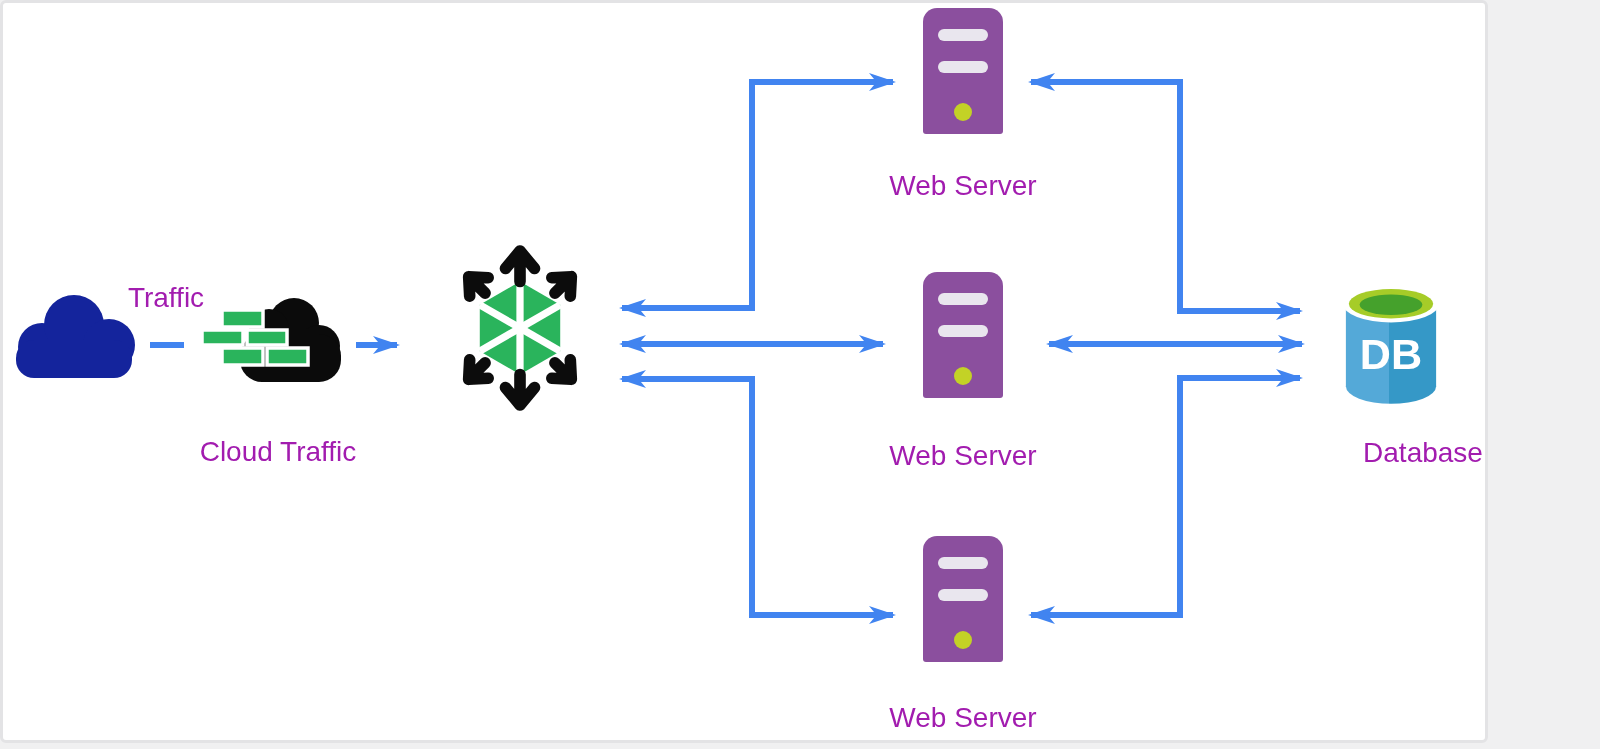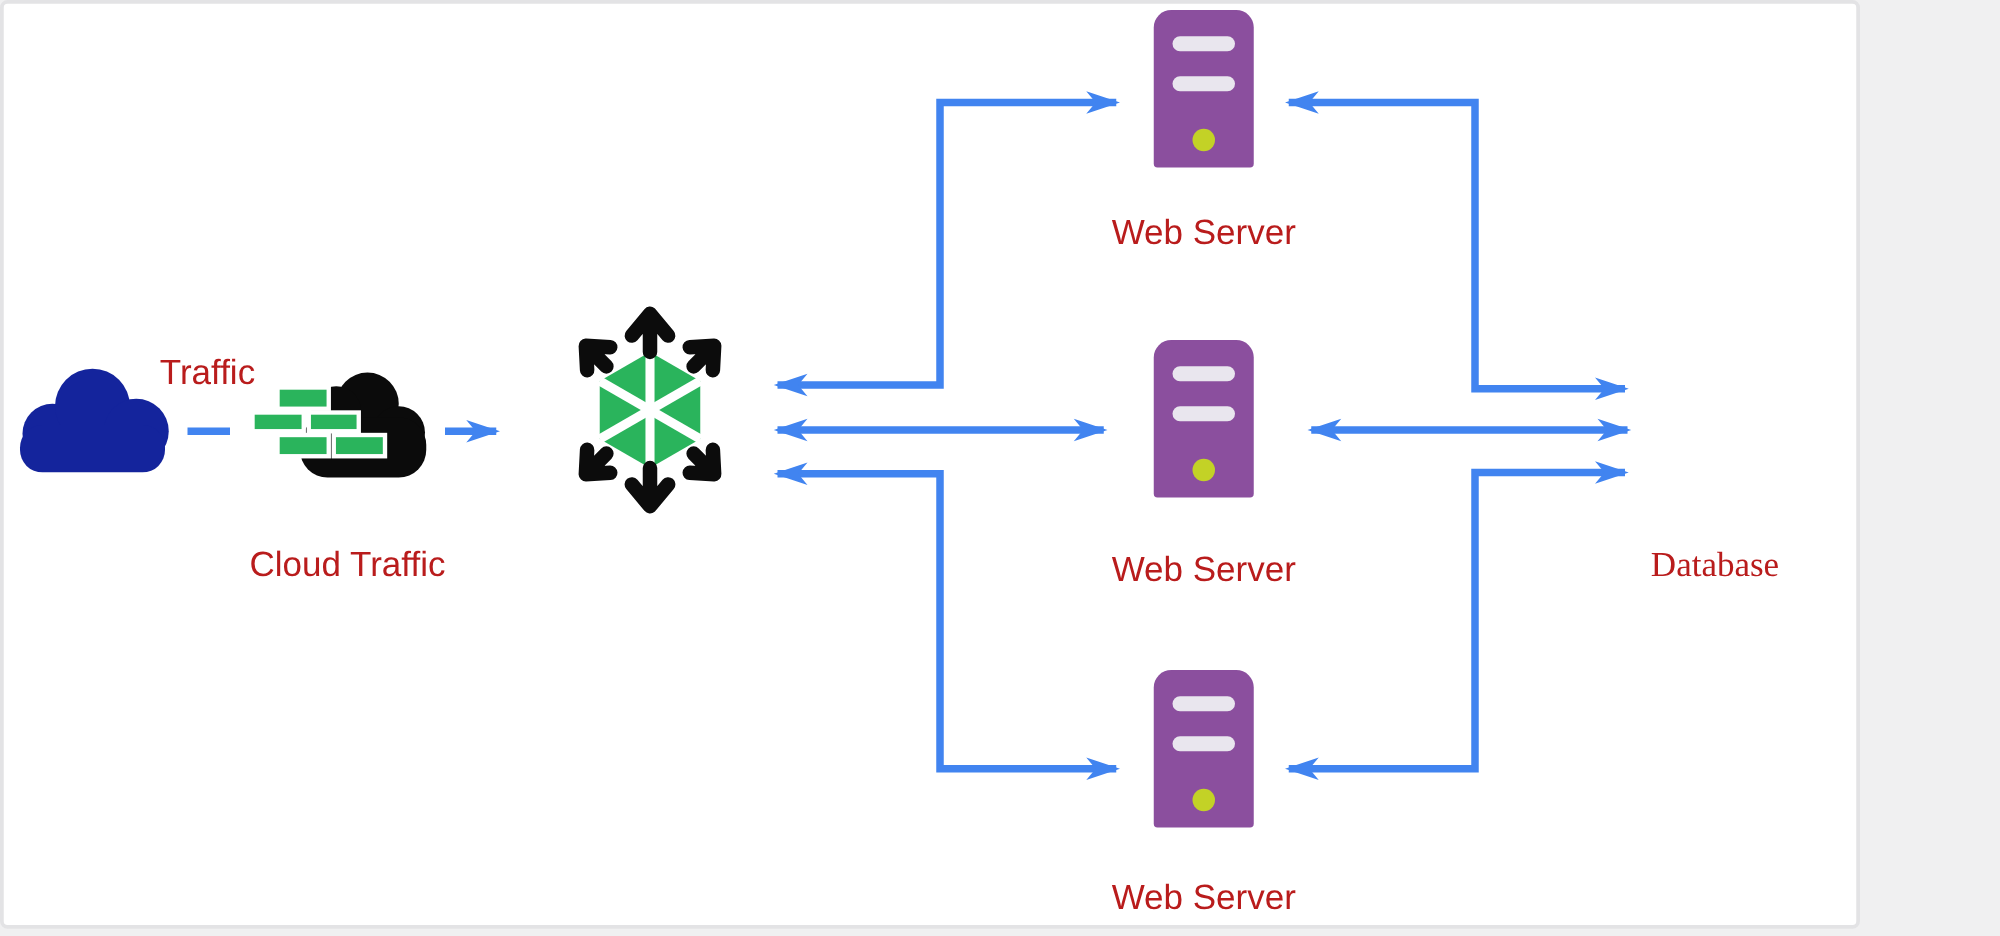--- a/index.html
+++ b/index.html
@@ -2,21 +2,21 @@
 <html><head>
 <meta charset="utf-8">
 <style>
   html,body{margin:0;padding:0;background:#f0f0f1;}
   .stage{position:relative;width:1600px;height:749px;background:#f0f0f1;overflow:hidden;
          font-family:"Liberation Sans",sans-serif;}
   .card{position:absolute;left:0;top:0;width:1482px;height:737px;background:#ffffff;
         border:3px solid #e3e3e5;border-radius:6px;}
   .layer{position:absolute;left:0;top:0;width:1600px;height:749px;pointer-events:none;}
   .node-icon{position:absolute;}
-  .label{position:absolute;color:#b91c1c;font-size:28px;text-align:center;white-space:nowrap;}
+  .label{position:absolute;color:#a21caf;font-size:28px;text-align:center;white-space:nowrap;}
   
   .server{position:absolute;width:80px;height:126px;background:#8b4f9e;
           border-radius:14px 14px 3px 3px;}
   .server .slot{position:absolute;left:15px;width:50px;height:12px;background:#e9e6ee;border-radius:6px;}
   .server .slot1{top:21px}
   .server .slot2{top:53px}
   .server .led{position:absolute;left:31px;top:95px;width:18px;height:18px;border-radius:50%;background:#c3d226;}
   svg{display:block;}
   .connector{stroke:#4184f0;stroke-width:6;fill:none;stroke-linejoin:miter;}
 </style>
@@ -118,15 +118,33 @@
   </div>
   <div class="label" style="left:863px;top:440px;width:200px;">Web Server</div>
 
   <div class="server" style="left:923px;top:536px;">
     <div class="slot slot1"></div>
     <div class="slot slot2"></div>
     <div class="led"></div>
   </div>
   <div class="label" style="left:863px;top:702px;width:200px;">Web Server</div>
 
-  <div class="label" style="left:1272px;top:437px;width:200px;font-family:Liberation Serif, serif;">Database</div>
+  <div class="node-icon" style="left:1340px;top:274px;">
+    <svg width="102" height="138" viewBox="0 0 104 140">
+      <defs>
+        <linearGradient id="dbgrad" x1="0" y1="0" x2="1" y2="0">
+          <stop offset="0" stop-color="#54a9d8"></stop>
+          <stop offset="0.48" stop-color="#54a9d8"></stop>
+          <stop offset="0.48" stop-color="#3598c7"></stop>
+          <stop offset="1" stop-color="#3598c7"></stop>
+        </linearGradient>
+      </defs>
+      <rect x="6" y="30" width="92" height="84" fill="url(#dbgrad)"></rect>
+      <ellipse cx="52" cy="114" rx="46" ry="18" fill="url(#dbgrad)"></ellipse>
+      <ellipse cx="52" cy="30" rx="49" ry="19" fill="#ffffff"></ellipse>
+      <ellipse cx="52" cy="30" rx="43" ry="15" fill="#a6cc28"></ellipse>
+      <ellipse cx="52" cy="31" rx="32" ry="10.5" fill="#45a12c"></ellipse>
+      <text x="52" y="97" text-anchor="middle" font-family="Liberation Sans, sans-serif" font-size="44" font-weight="bold" fill="#ffffff">DB</text>
+    </svg>
+  </div>
+  <div class="label" style="left:1323px;top:437px;width:200px;">Database</div>
 
 </div>
 
 </body></html>

